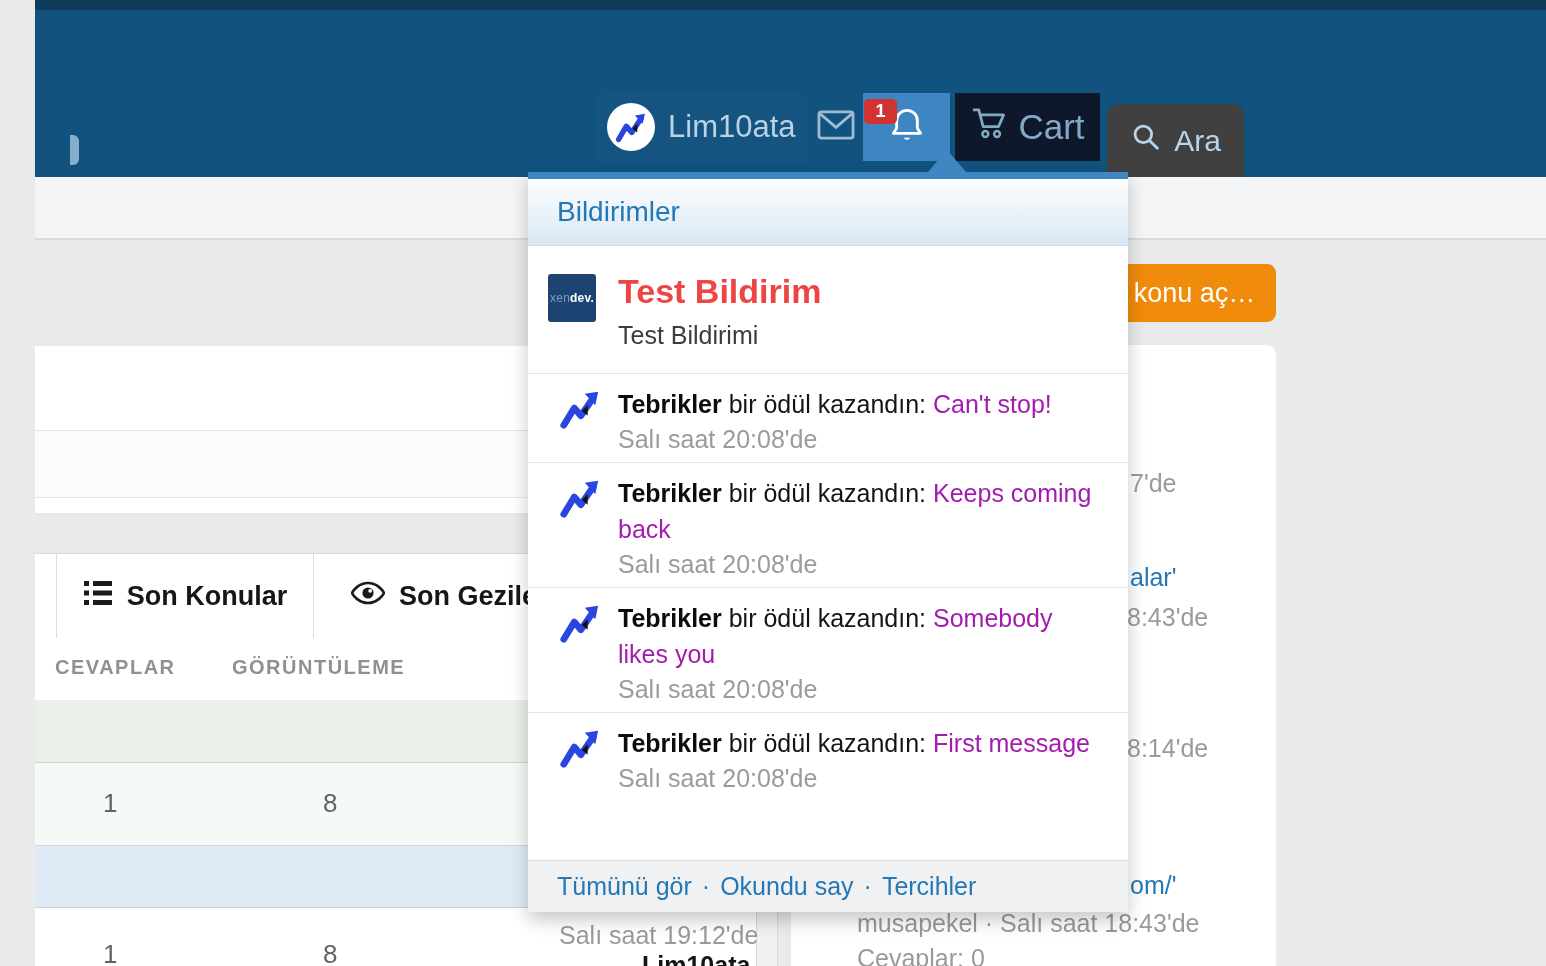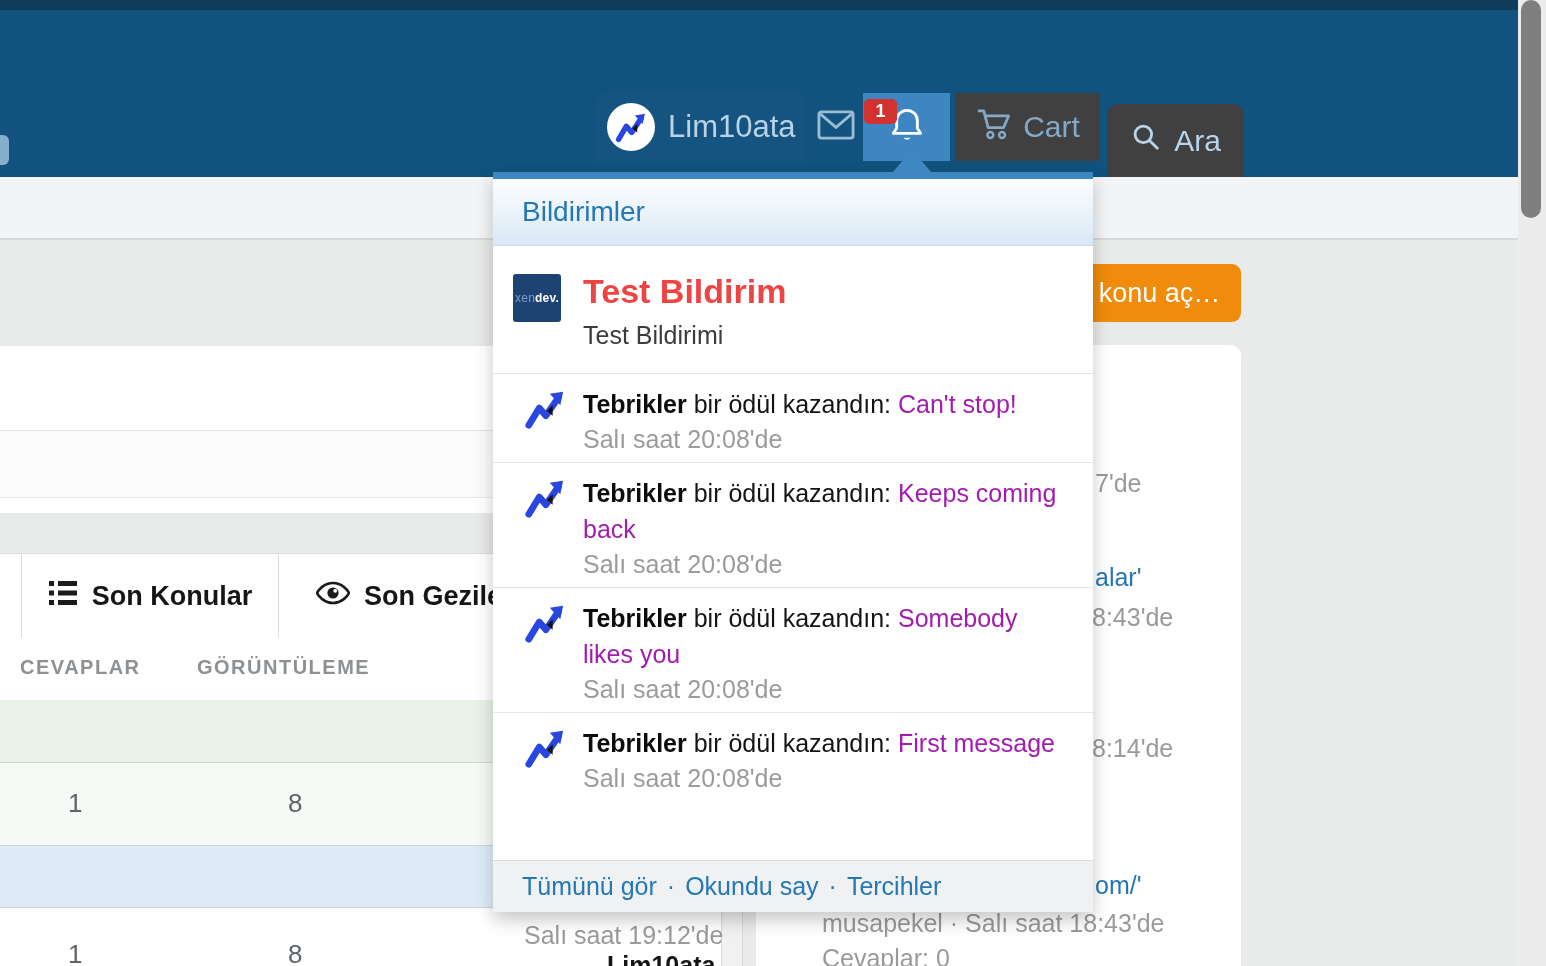--- a/index.html
+++ b/index.html
@@ -1,18 +1,18 @@
 <!DOCTYPE html>
 <html><head>
 <meta charset="utf-8">
 <style>
   html,body{margin:0;padding:0;background:#222;}
   .page{position:relative;width:1546px;height:966px;overflow:hidden;
         font-family:"Liberation Sans",sans-serif;background:#e9eaea;}
-  .abs{position:absolute;}
+  .abs{position:absolute;margin-left:35px;}
 
   
   .subnav{left:0;top:177px;width:1518px;height:61px;background:#f3f4f5;border-bottom:2px solid #d8d9da;}
   .band{left:0;width:742px;}
   .band-gray1{top:240px;height:106px;background:#e8e9e9;}
   .band-white{top:346px;height:84px;background:#fff;border-bottom:1px solid #e3e4e4;}
   .band-light{top:431px;height:66px;background:#fafbfa;border-bottom:1px solid #e7e8e8;}
   .band-white2{top:498px;height:15px;background:#fff;}
   .band-gray2{top:513px;height:40px;background:#e8e9e9;border-bottom:1px solid #d9dada;}
 
@@ -55,21 +55,21 @@
   .header{left:0;top:10px;width:1518px;height:167px;background:#11527e;z-index:40;}
   .nav-frag{left:0;top:125px;width:9px;height:30px;background:#9cc0da;border-radius:0 6px 6px 0;opacity:.85;}
   .navblock{position:absolute;top:93px;height:68px;display:flex;align-items:center;}
   .user-menu{left:12px;gap:13px;padding:0 10px;background:#155480;border-radius:6px 6px 0 0;cursor:pointer;}
   .avatar{width:48px;height:48px;border-radius:50%;background:#fff;display:flex;align-items:center;justify-content:center;}
   .username{font-size:31px;color:#b9d2e6;}
   .msg-btn{left:218px;width:66px;justify-content:center;cursor:pointer;}
   .alert-btn{left:278px;width:87px;justify-content:center;background:#3e86c2;cursor:pointer;position:absolute;}
   .badge{position:absolute;left:1px;top:6px;min-width:25px;height:25px;background:#d23230;color:#fff;
          font-size:18px;font-weight:bold;border-radius:5px;display:flex;align-items:center;justify-content:center;padding:0 4px;}
-  .cart-btn{left:370px;width:145px;gap:10px;justify-content:center;background:#404040;color:#84a9c6;font-size:30px;cursor:pointer;}
+  .cart-btn{left:370px;width:145px;gap:10px;justify-content:center;background:#0f172a;color:#84a9c6;font-size:35px;cursor:pointer;}
   .search-btn{position:absolute;left:1107px;top:104px;width:137px;height:73px;background:#404040;border-radius:12px 12px 0 0;
               display:flex;align-items:center;justify-content:center;gap:12px;color:#b8d4ea;font-size:30px;cursor:pointer;z-index:41;}
   .navwrap{position:absolute;left:585px;top:0;z-index:41;width:520px;height:177px;}
 
   
   .sb-track{left:1518px;top:0;width:28px;height:966px;background:#ececec;z-index:60;}
   .sb-thumb{position:absolute;left:3px;top:0;width:20px;height:218px;background:#7f7f7f;border-radius:10px;cursor:pointer;}
 
   
   .dd-pointer{left:892px;top:150px;width:0;height:0;border-left:20px solid transparent;

